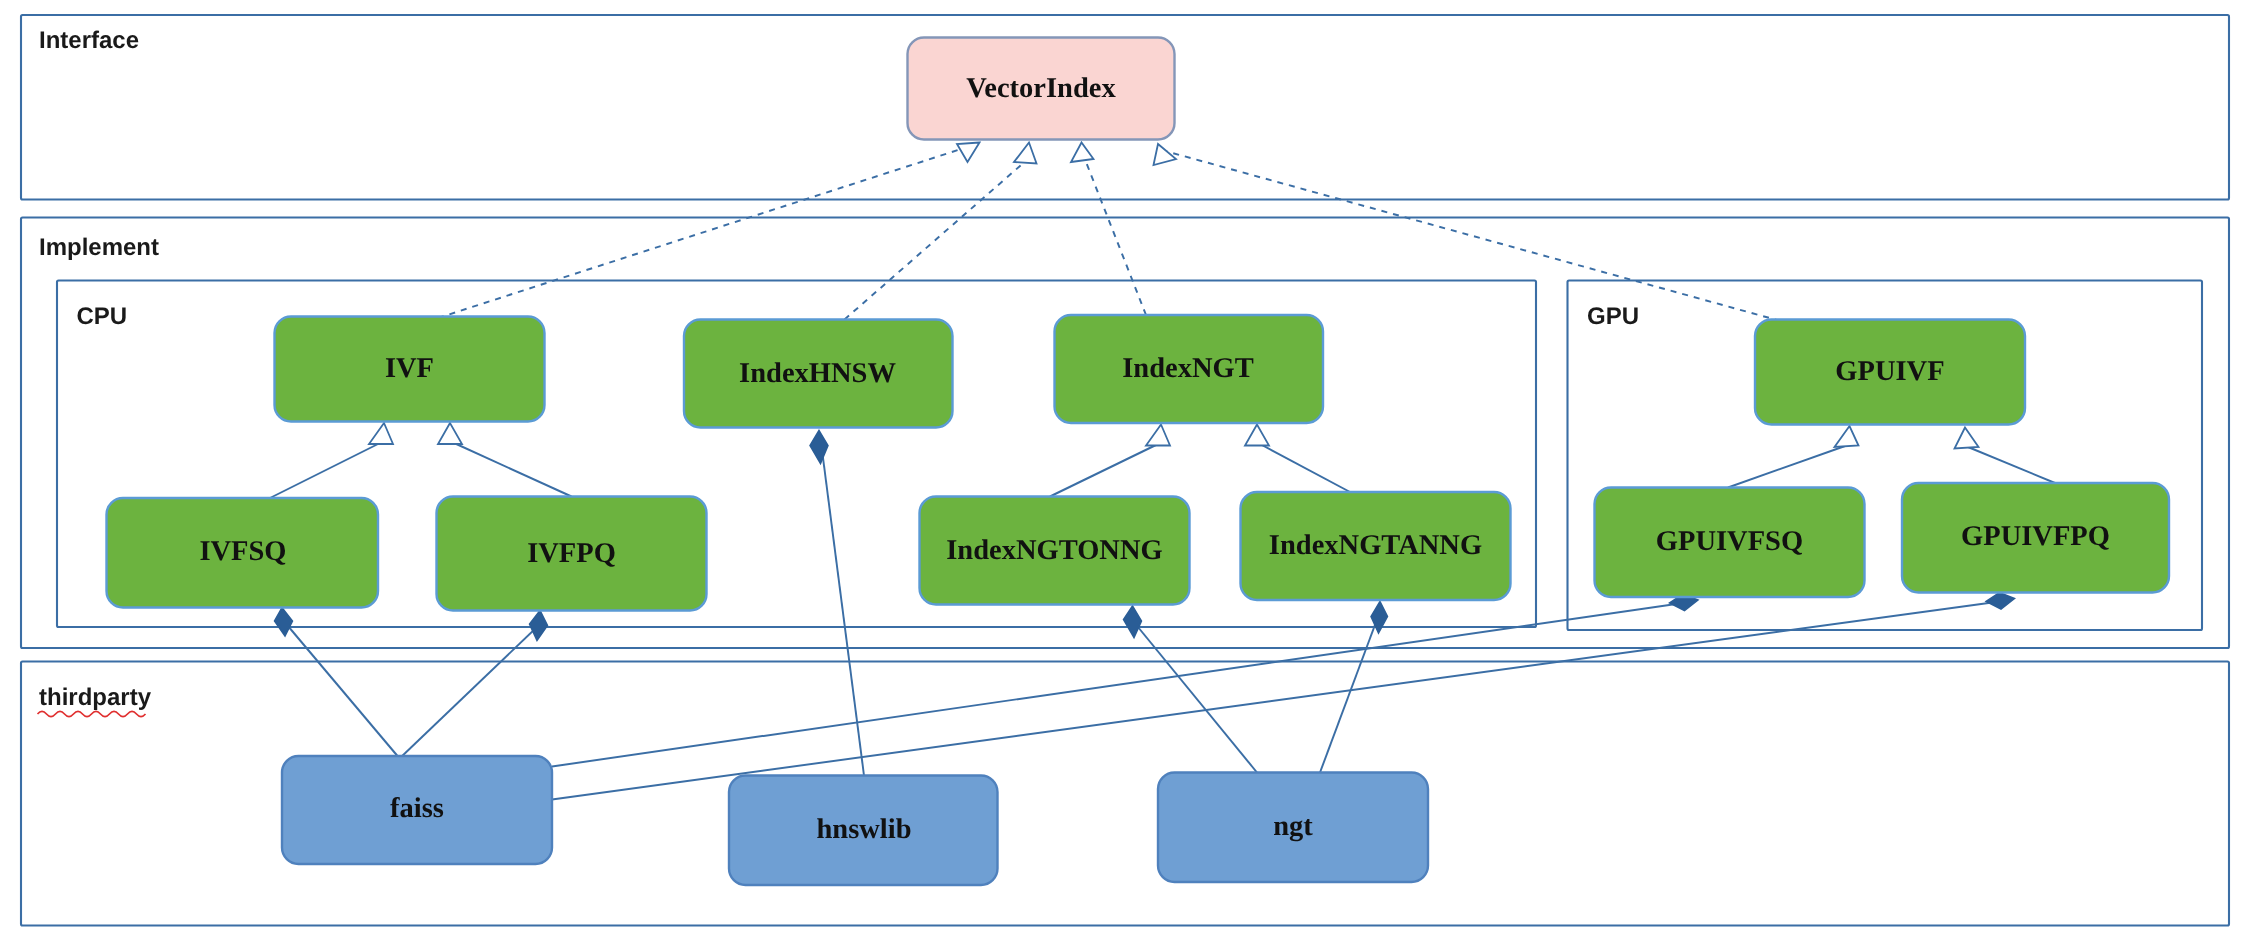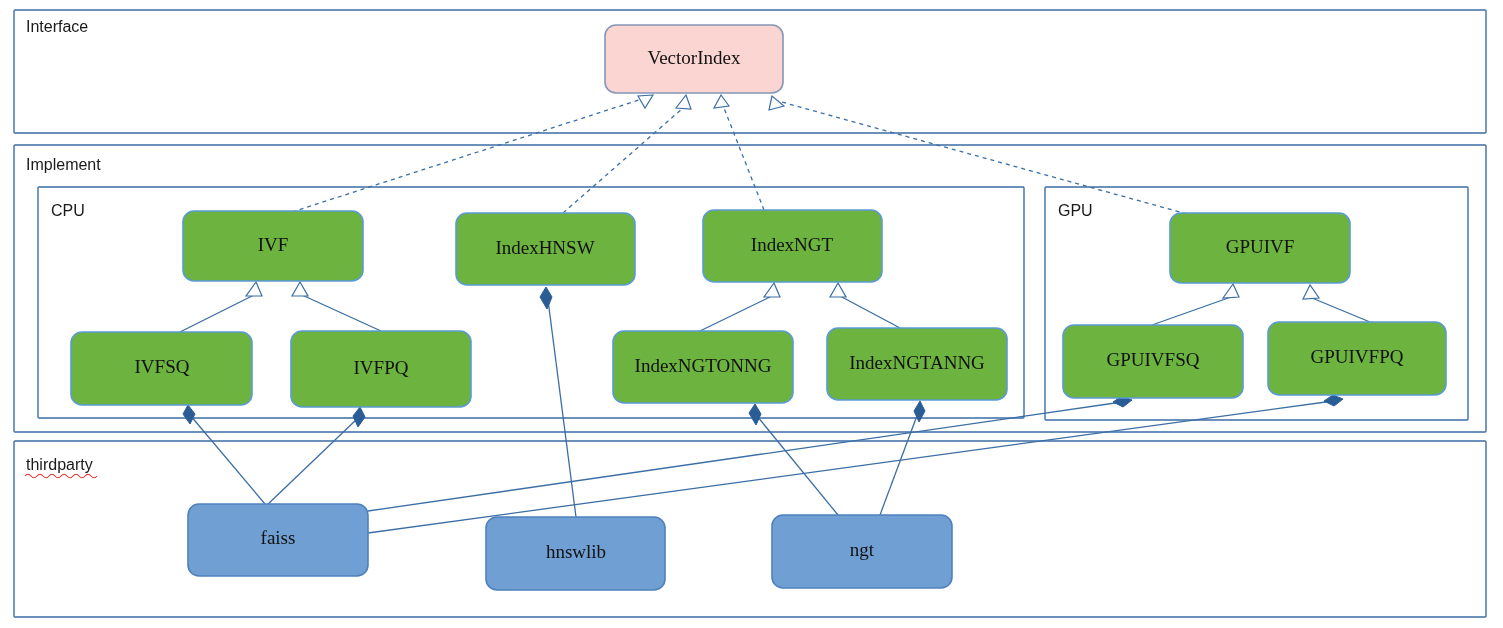--- a/index.html
+++ b/index.html
@@ -7,20 +7,21 @@
     padding: 0;
     background: #ffffff;
   }
   #stage {
     position: relative;
     width: 1503px;
     height: 628px;
     background: #ffffff;
     overflow: hidden;
     font-family: "Liberation Sans", sans-serif;
+    font-weight: bold;
   }
   #diagram-svg {
     position: absolute;
     left: 0;
     top: 0;
     width: 1503px;
     height: 628px;
   }
   .group-rect {
     fill: none;

